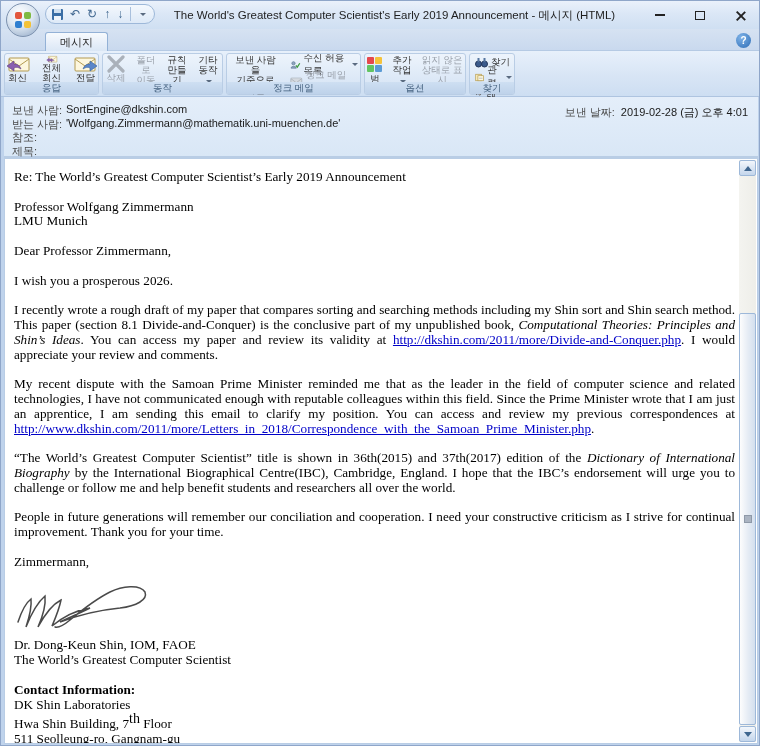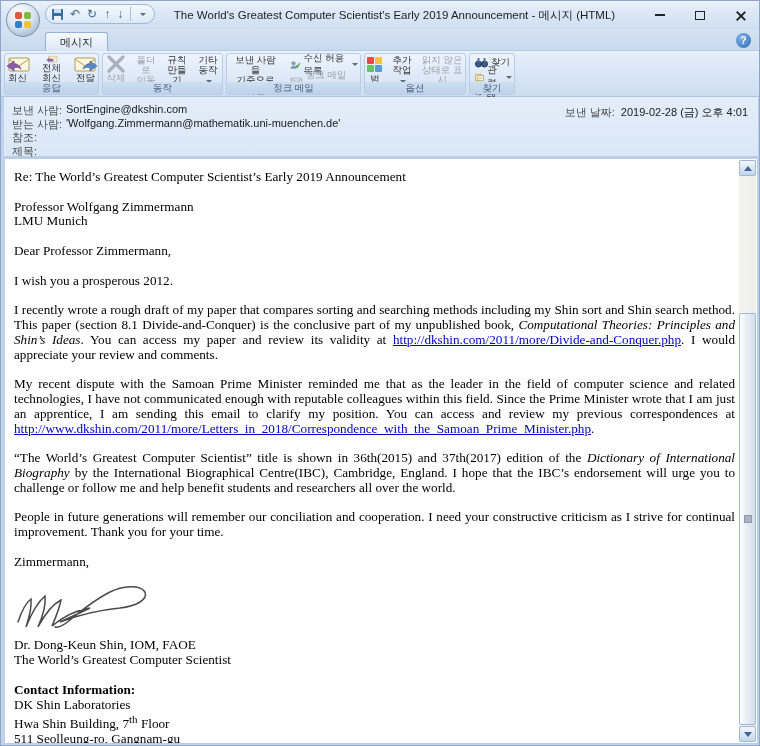--- a/index.html
+++ b/index.html
@@ -95,21 +95,21 @@
   .mailbody { position:absolute; left:3px; top:157px; width:754px; height:586px;
     background:#fff; border:1px solid #b9cde5; overflow:hidden; }
   .bodytext { position:absolute; left:0; top:0; right:20px; padding:11px 2px 10px 9px;
     font-family:"Liberation Serif", serif; font-size:13.2px; line-height:14.8px; color:#000;
     text-align:justify; }
   .para { margin-bottom:14.8px; }
   .tight { margin-bottom:0; }
   .lnk { color:#0000c8; text-decoration:underline; cursor:pointer; }
   .it { font-style:italic; }
   .b { font-weight:bold; }
-  sup { font-size:11px; }
+  sup { font-size:14px; }
   .sig-img { margin:3px 0 2px -2px; }
 
   
   .sbar { position:absolute; right:1px; top:1px; width:17px; bottom:1px;
     background:linear-gradient(90deg,#f4f4f0,#eeeee9); }
   .sbtn { position:absolute; left:0; width:17px; height:16px;
     background:linear-gradient(#f3f7fc,#d7e3f2 60%,#c4d6ec); border:1px solid #9db8d9; border-radius:2px;
     display:flex; align-items:center; justify-content:center; }
   .arr-up { width:0; height:0; border-left:4px solid transparent; border-right:4px solid transparent;
     border-bottom:5px solid #3f668f; }
@@ -359,21 +359,21 @@
 
   <div class="mailbody">
     <div class="bodytext">
       <div class="para">Re: The World’s Greatest Computer Scientist’s Early 2019 Announcement</div>
 
       <div class="tight">Professor Wolfgang Zimmermann</div>
       <div class="para">LMU Munich</div>
 
       <div class="para">Dear Professor Zimmermann,</div>
 
-      <div class="para">I wish you a prosperous 2012.</div>
+      <div class="para">I wish you a prosperous 2026.</div>
 
       <div class="para"><span>I recently wrote a rough draft of my paper that compares sorting and searching methods including my Shin sort and Shin search method.  This paper (section 8.1 Divide-and-Conquer) is the conclusive part of my unpublished book, </span><span class="it">Computational Theories: Principles and Shin’s Ideas</span><span>. You can access my paper and review its validity at </span><span class="lnk">http://dkshin.com/2011/more/Divide-and-Conquer.php</span><span>. I would appreciate your review and comments.</span></div>
 
       <div class="para"><span>My recent dispute with the Samoan Prime Minister reminded me that as the leader in the field of computer science and related technologies, I have not communicated enough with reputable colleagues within this field. Since the Prime Minister wrote that I am just an apprentice, I am sending this email to clarify my position. You can access and review my previous correspondences at </span><span class="lnk">http://www.dkshin.com/2011/more/Letters_in_2018/Correspondence_with_the_Samoan_Prime_Minister.php</span><span>.</span></div>
 
       <div class="para"><span>“The World’s Greatest Computer Scientist” title is shown in 36th(2015) and 37th(2017) edition of the </span><span class="it">Dictionary of International Biography</span><span> by the International Biographical Centre(IBC), Cambridge, England. I hope that the IBC’s endorsement will urge you to challenge or follow me and help benefit students and researchers all over the world.</span></div>
 
       <div class="para">People in future generations will remember our conciliation and cooperation. I need your constructive criticism as I strive for continual improvement. Thank you for your time.</div>
 
       <div class="para">Zimmermann,</div>

